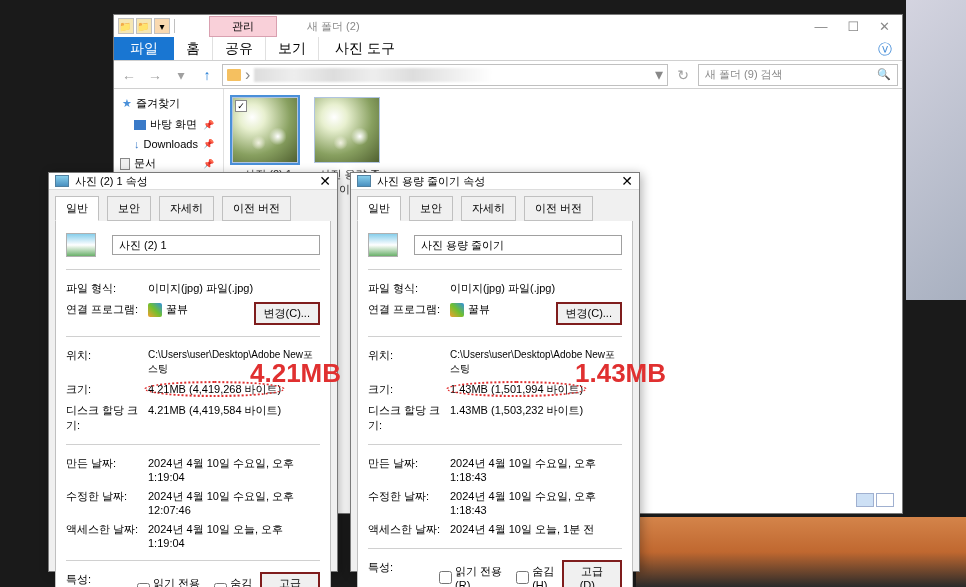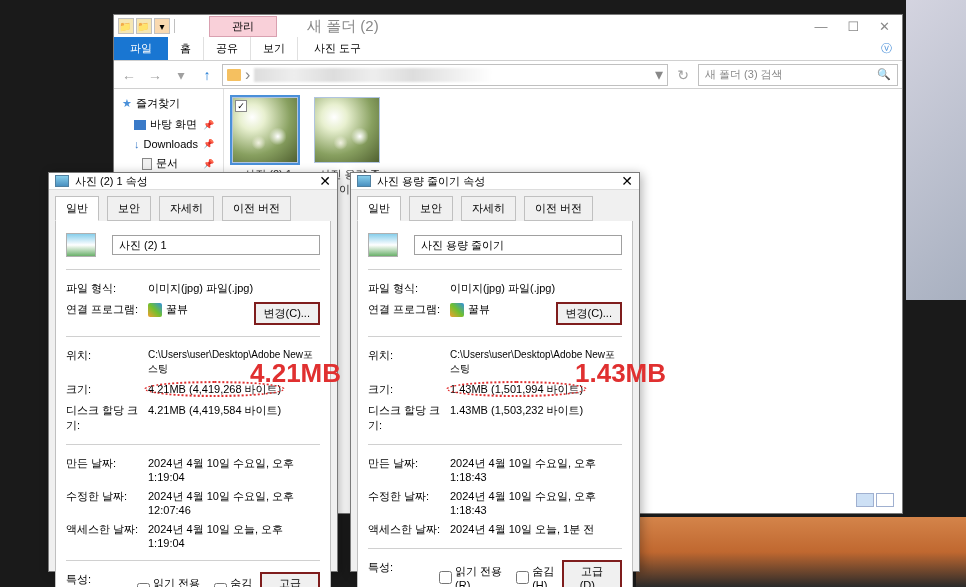--- a/index.html
+++ b/index.html
@@ -8,24 +8,24 @@
   .bg-bottom { position: absolute; right: 0; bottom: 0; width: 330px; height: 70px; background: linear-gradient(180deg, #d4844a 0%, #c06830 50%, #2a2a2a 100%); }
 
   
   .explorer { position: absolute; left: 113px; top: 14px; width: 790px; height: 500px; background: #fff; border: 1px solid #7a7a7a; display: flex; flex-direction: column; }
   .exp-title { height: 22px; display: flex; align-items: center; padding: 0 4px; font-size: 11px; }
   .exp-title .icons { display: flex; gap: 2px; }
   .exp-title .icon { width: 16px; height: 16px; border: 1px solid #c0c0c0; background: #f5e6b3; display: inline-flex; align-items: center; justify-content: center; font-size: 10px; }
   .exp-title .sep { width: 1px; height: 14px; background: #c0c0c0; margin: 0 4px; }
   .exp-title .tab-group { margin-left: 30px; display: flex; gap: 0; }
   .exp-title .pink-tab { background: #f9d0d9; border: 1px solid #d9a0b0; padding: 2px 22px; font-size: 11px; }
-  .exp-title .title-text { margin-left: 30px; color: #888; font-size: 15px; }
+  .exp-title .title-text { margin-left: 30px; color: #888; font-size: 11px; }
   .exp-title .win-controls { margin-left: auto; display: flex; gap: 20px; color: #888; padding-right: 8px; }
   .exp-title .win-controls span { cursor: pointer; font-size: 13px; }
-  .menu-bar { height: 24px; display: flex; align-items: stretch; border-bottom: 1px solid #d0d0d0; font-size: 11px; }
+  .menu-bar { height: 24px; display: flex; align-items: stretch; border-bottom: 1px solid #d0d0d0; font-size: 14px; }
   .menu-bar .file-tab { background: #1976d2; color: #fff; padding: 4px 16px; display: flex; align-items: center; }
   .menu-bar .tab { padding: 4px 12px; display: flex; align-items: center; border-right: 1px solid #e0e0e0; }
   .menu-bar .pic-tab { padding: 4px 16px; display: flex; align-items: center; }
   .nav-bar { height: 28px; display: flex; align-items: center; padding: 2px 4px; gap: 4px; border-bottom: 1px solid #d0d0d0; }
   .nav-bar .nav-btn { width: 22px; height: 22px; display: flex; align-items: center; justify-content: center; color: #a0a0a0; font-size: 14px; }
   .nav-bar .nav-btn.active { color: #1976d2; }
   .nav-bar .addr { flex: 1; height: 22px; border: 1px solid #c0c0c0; display: flex; align-items: center; padding: 0 4px; gap: 4px; background: #fff; }
   .nav-bar .addr .folder-ico { width: 14px; height: 12px; background: #f5c060; border-radius: 1px; }
   .nav-bar .addr .blur { flex: 1; background: linear-gradient(90deg, #ddd 0%, #eee 10%, #ddd 20%, #eee 30%, #ddd 40%, #fff 60%); height: 14px; filter: blur(1px); }
   .nav-bar .search { width: 200px; height: 22px; border: 1px solid #c0c0c0; display: flex; align-items: center; padding: 0 6px; color: #888; font-size: 11px; }
@@ -109,41 +109,41 @@
     <span class="nav-btn">▾</span>
     <span class="nav-btn active">↑</span>
     <div class="addr">
       <span class="folder-ico"></span>
       <span style="color:#888">›</span>
       <div class="blur"></div>
       <span style="color:#888">▾</span>
     </div>
     <span class="nav-btn">↻</span>
     <div class="search">
-      <span>새 폴더 (3) 검색</span>
+      <span>새 폴더 (9) 검색</span>
       <span class="mag">🔍</span>
     </div>
   </div>
   <div class="exp-body">
     <div class="sidebar">
       <div class="item">
           <span class="star">★</span>
           <span>즐겨찾기</span>
         </div>
       <div class="item" style="padding-left:20px">
           <span style="width:12px;height:10px;background:#3a7ac8;display:inline-block"></span>
           <span>바탕 화면</span>
           <span class="pin">📌</span>
         </div>
       <div class="item" style="padding-left:20px">
           <span style="color:#3a7ac8">↓</span>
           <span>Downloads</span>
           <span class="pin">📌</span>
         </div>
-      <div class="item" style="padding-left:28px">
+      <div class="item" style="padding-left:6px">
           <span style="width:10px;height:12px;background:#f0f0f0;border:1px solid #888;display:inline-block"></span>
           <span>문서</span>
           <span class="pin">📌</span>
         </div>
       <div class="item" style="padding-left:20px">
           <span style="width:12px;height:10px;background:#6ab0e0;display:inline-block"></span>
           <span>사진</span>
           <span class="pin">📌</span>
         </div>
     </div>

